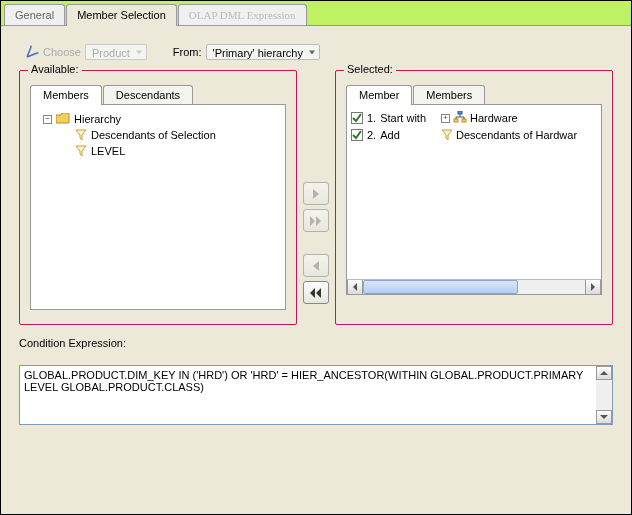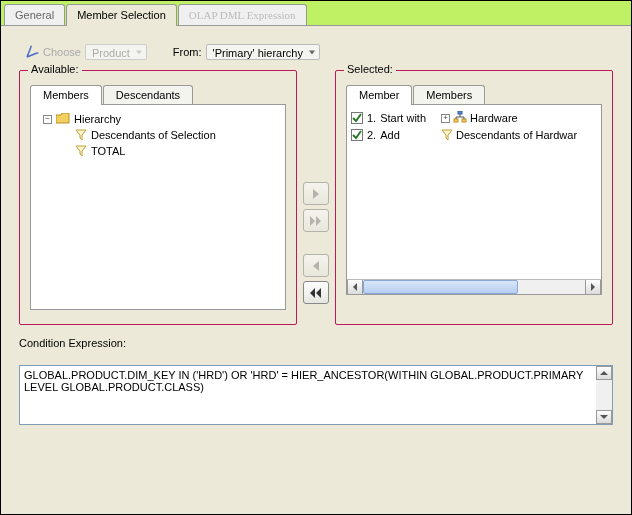--- a/index.html
+++ b/index.html
@@ -307,21 +307,21 @@
             </svg>
         </span>
         <span>Descendants of Selection</span>
       </div>
       <div class="tree-row lvl2">
         <span class="filter-funnel">
           <svg viewBox="0 0 12 12">
               <path d="M1 1 L11 1 L7 6 L7 11 L5 9 L5 6 Z" fill="#fff8d0" stroke="#c0a030"></path>
             </svg>
         </span>
-        <span>TOTAL</span>
+        <span>LEVEL</span>
       </div>
     </div>
   </div>
 
   <div class="arrow-col">
     <div class="arrow-btn disabled">
       <svg width="8" height="10" viewBox="0 0 8 10">
           <path d="M1 0 L7 5 L1 10 Z" fill="#888"></path>
         </svg>
     </div>

